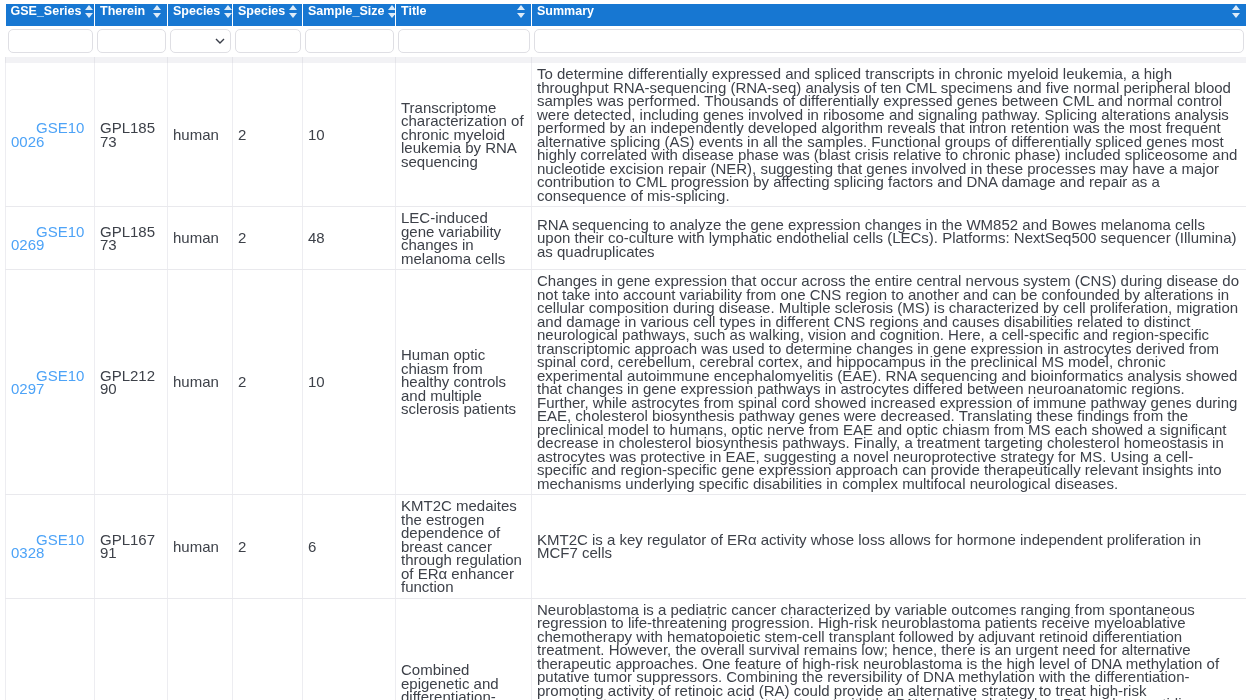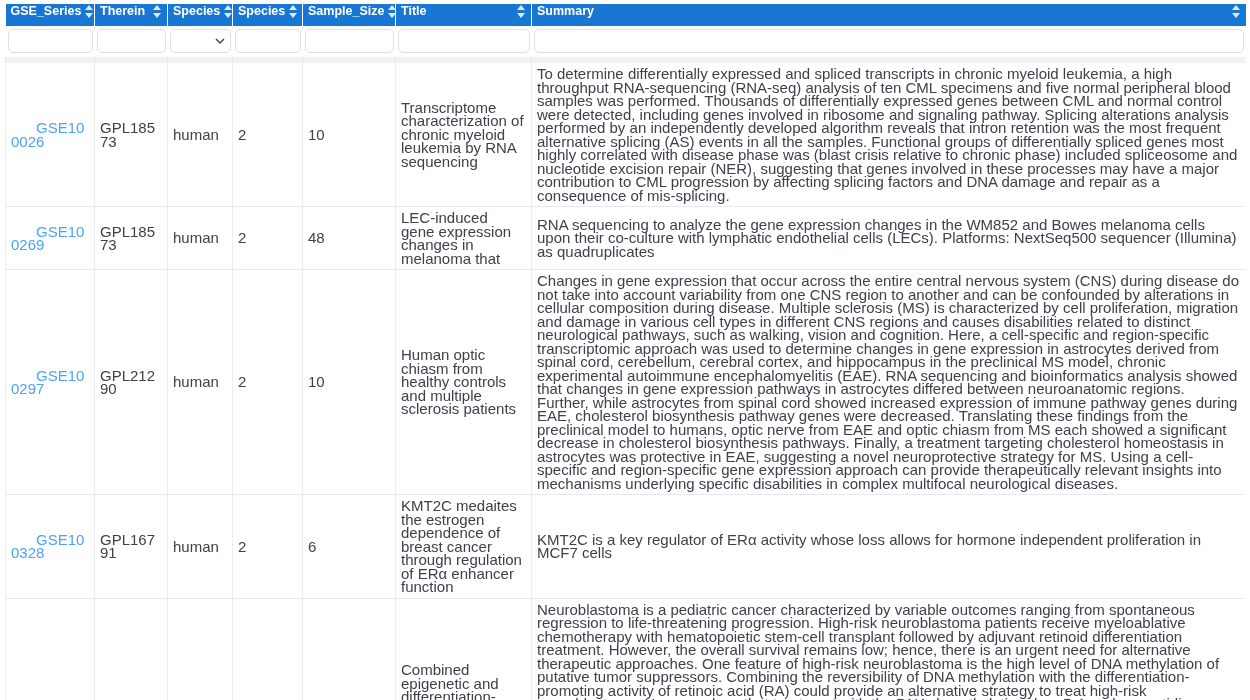--- a/index.html
+++ b/index.html
@@ -226,21 +226,21 @@
           <td class="cell cell-sample_size"><span>10</span></td>
           <td class="cell cell-title"><span>Transcriptome characterization of chronic myeloid leukemia by RNA sequencing</span></td>
           <td class="cell cell-summary"><span>To determine differentially expressed and spliced transcripts in chronic myeloid leukemia, a high throughput RNA-sequencing (RNA-seq) analysis of ten CML specimens and five normal peripheral blood samples was performed. Thousands of differentially expressed genes between CML and normal control were detected, including genes involved in ribosome and signaling pathway. Splicing alterations analysis performed by an independently developed algorithm reveals that intron retention was the most frequent alternative splicing (AS) events in all the samples. Functional groups of differentially spliced genes most highly correlated with disease phase was (blast crisis relative to chronic phase) included spliceosome and nucleotide excision repair (NER), suggesting that genes involved in these processes may have a major contribution to CML progression by affecting splicing factors and DNA damage and repair as a consequence of mis-splicing.</span></td>
         </tr>
         <tr>
           <td class="cell cell-gse_series"><a href="#" class="gse-link">GSE100269</a></td>
           <td class="cell cell-platform"><span>GPL18573</span></td>
           <td class="cell cell-species"><span>human</span></td>
           <td class="cell cell-groups"><span>2</span></td>
           <td class="cell cell-sample_size"><span>48</span></td>
-          <td class="cell cell-title"><span>LEC-induced gene expression changes in melanoma that</span></td>
+          <td class="cell cell-title"><span>LEC-induced gene variability changes in melanoma cells</span></td>
           <td class="cell cell-summary"><span>RNA sequencing to analyze the gene expression changes in the WM852 and Bowes melanoma cells upon their co-culture with lymphatic endothelial cells (LECs). Platforms: NextSeq500 sequencer (Illumina) as quadruplicates</span></td>
         </tr>
         <tr>
           <td class="cell cell-gse_series"><a href="#" class="gse-link">GSE100297</a></td>
           <td class="cell cell-platform"><span>GPL21290</span></td>
           <td class="cell cell-species"><span>human</span></td>
           <td class="cell cell-groups"><span>2</span></td>
           <td class="cell cell-sample_size"><span>10</span></td>
           <td class="cell cell-title"><span>Human optic chiasm from healthy controls and multiple sclerosis patients</span></td>
           <td class="cell cell-summary"><span>Changes in gene expression that occur across the entire central nervous system (CNS) during disease do not take into account variability from one CNS region to another and can be confounded by alterations in cellular composition during disease. Multiple sclerosis (MS) is characterized by cell proliferation, migration and damage in various cell types in different CNS regions and causes disabilities related to distinct neurological pathways, such as walking, vision and cognition. Here, a cell-specific and region-specific transcriptomic approach was used to determine changes in gene expression in astrocytes derived from spinal cord, cerebellum, cerebral cortex, and hippocampus in the preclinical MS model, chronic experimental autoimmune encephalomyelitis (EAE). RNA sequencing and bioinformatics analysis showed that changes in gene expression pathways in astrocytes differed between neuroanatomic regions. Further, while astrocytes from spinal cord showed increased expression of immune pathway genes during EAE, cholesterol biosynthesis pathway genes were decreased. Translating these findings from the preclinical model to humans, optic nerve from EAE and optic chiasm from MS each showed a significant decrease in cholesterol biosynthesis pathways. Finally, a treatment targeting cholesterol homeostasis in astrocytes was protective in EAE, suggesting a novel neuroprotective strategy for MS. Using a cell-specific and region-specific gene expression approach can provide therapeutically relevant insights into mechanisms underlying specific disabilities in complex multifocal neurological diseases.</span></td>

